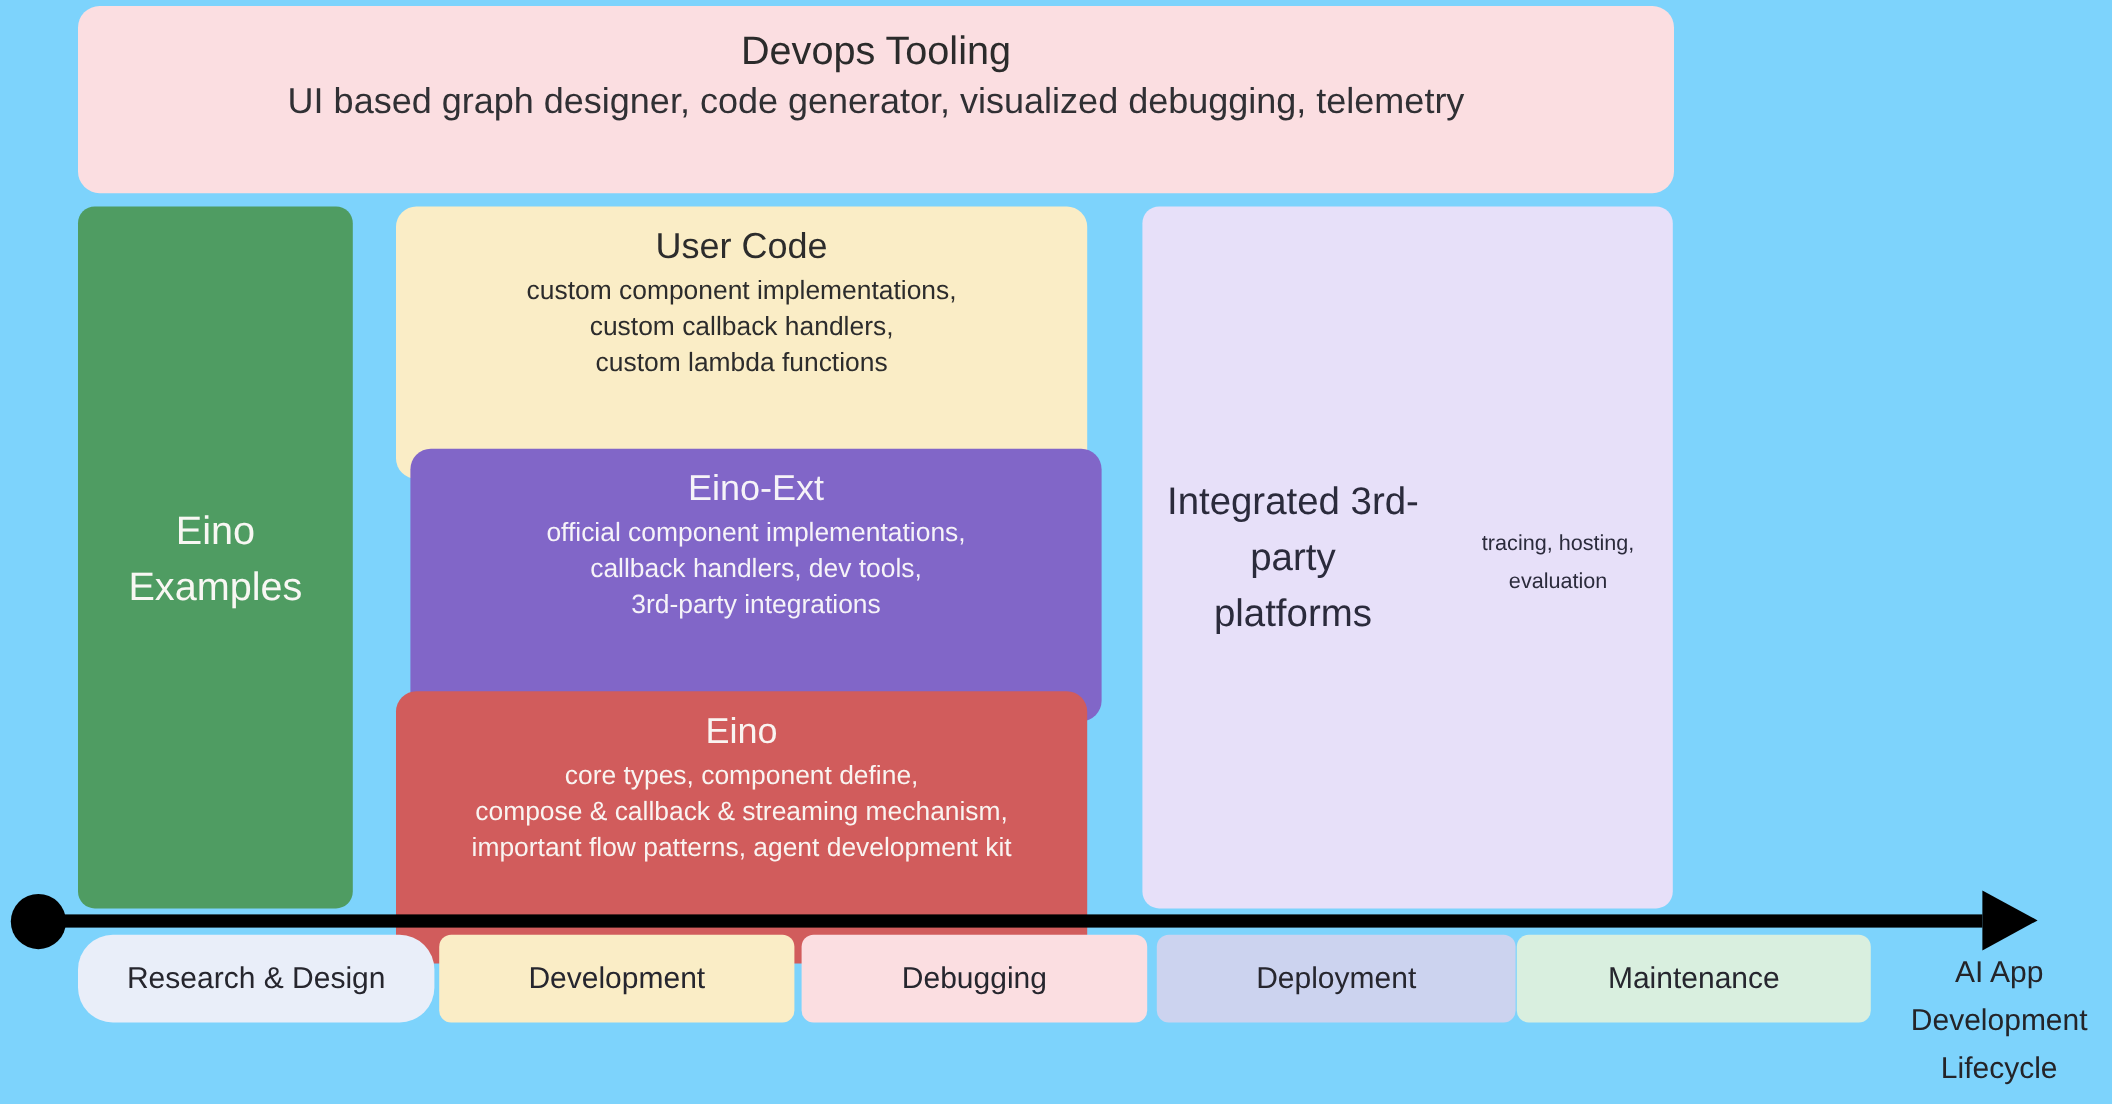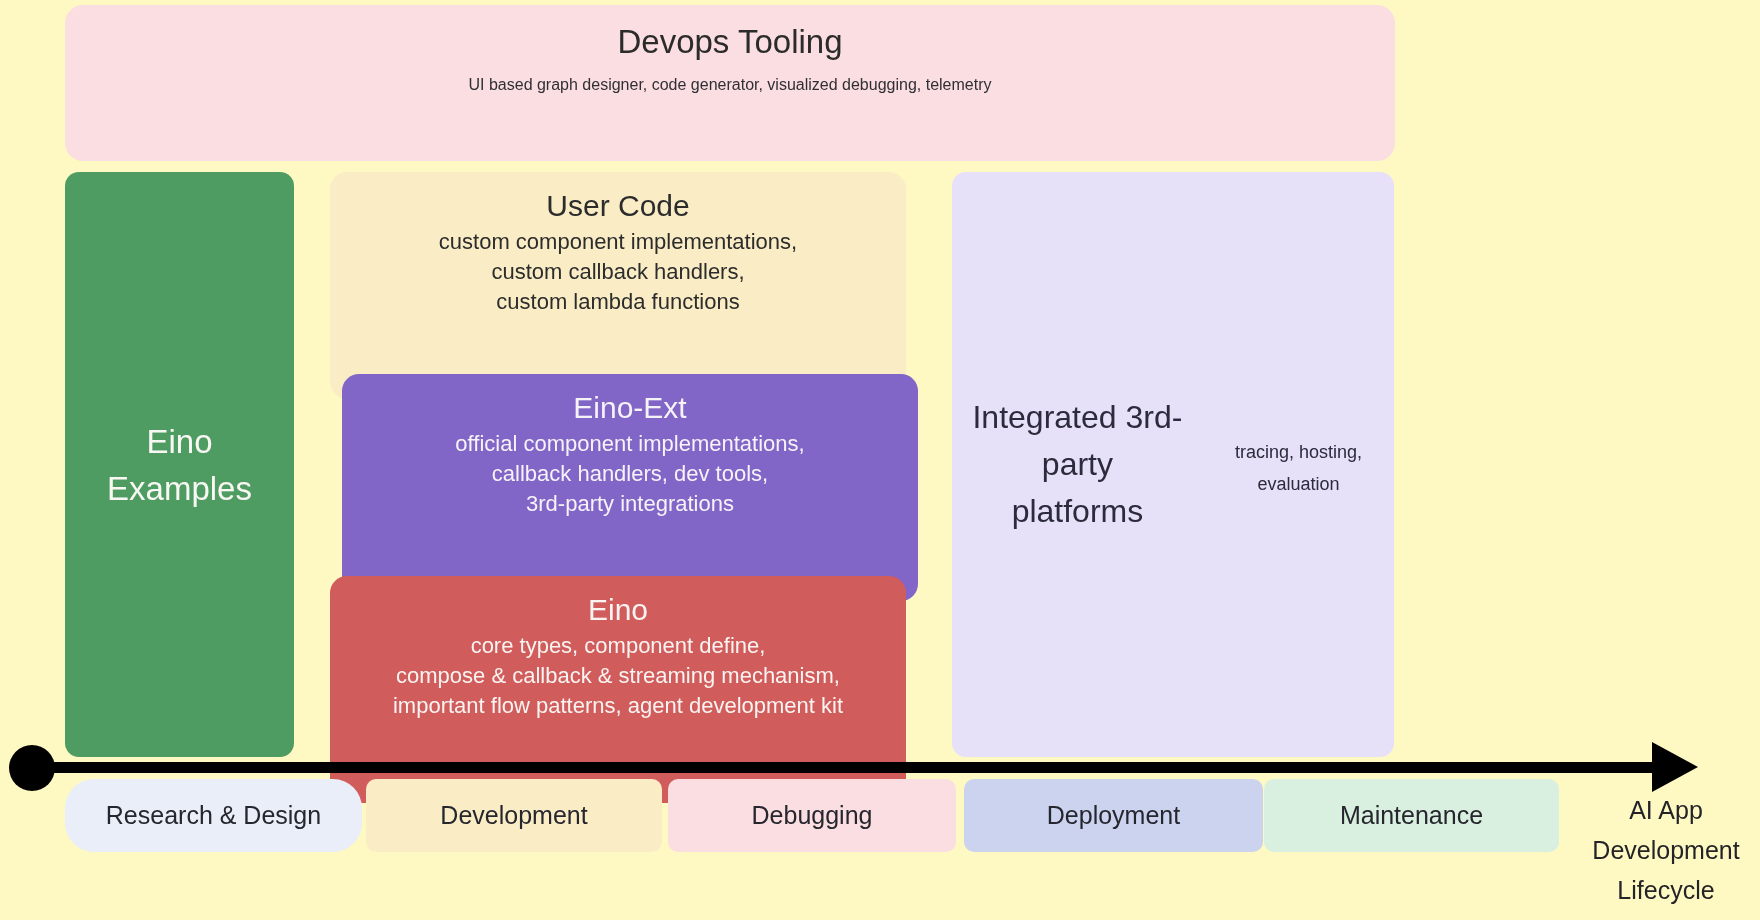--- a/index.html
+++ b/index.html
@@ -3,33 +3,33 @@
 <meta charset="utf-8">
 <style>
   * { margin: 0; padding: 0; box-sizing: border-box; }
   html, body { background: #ffffff; }
   body { font-family: "Liberation Sans", sans-serif; color: #2a2a2e; }
 
   .canvas {
     position: relative;
     width: 1760px;
     height: 920px;
-    background: #fef9c3;
+    background: #7dd3fc;
     overflow: hidden;
   }
 
   .box { position: absolute; text-align: center; }
 
   
   .devops {
     left: 65px; top: 5px; width: 1330px; height: 156px;
     border-radius: 18px; padding-top: 14px;
   }
   .devops .big-title { font-size: 33px; line-height: 46px; color: #2b2b2b; }
-  .devops .sub { font-size: 16px; line-height: 30px; margin-top: 5px; color: #303034; }
+  .devops .sub { font-size: 30px; line-height: 30px; margin-top: 5px; color: #303034; }
 
   
   .examples {
     left: 65px; top: 172px; width: 229px; height: 585px;
     border-radius: 14px;
     display: flex; align-items: center; justify-content: center;
     color: #f8f7f3; font-size: 33px; line-height: 47px;
     white-space: pre-line;
   }
 

